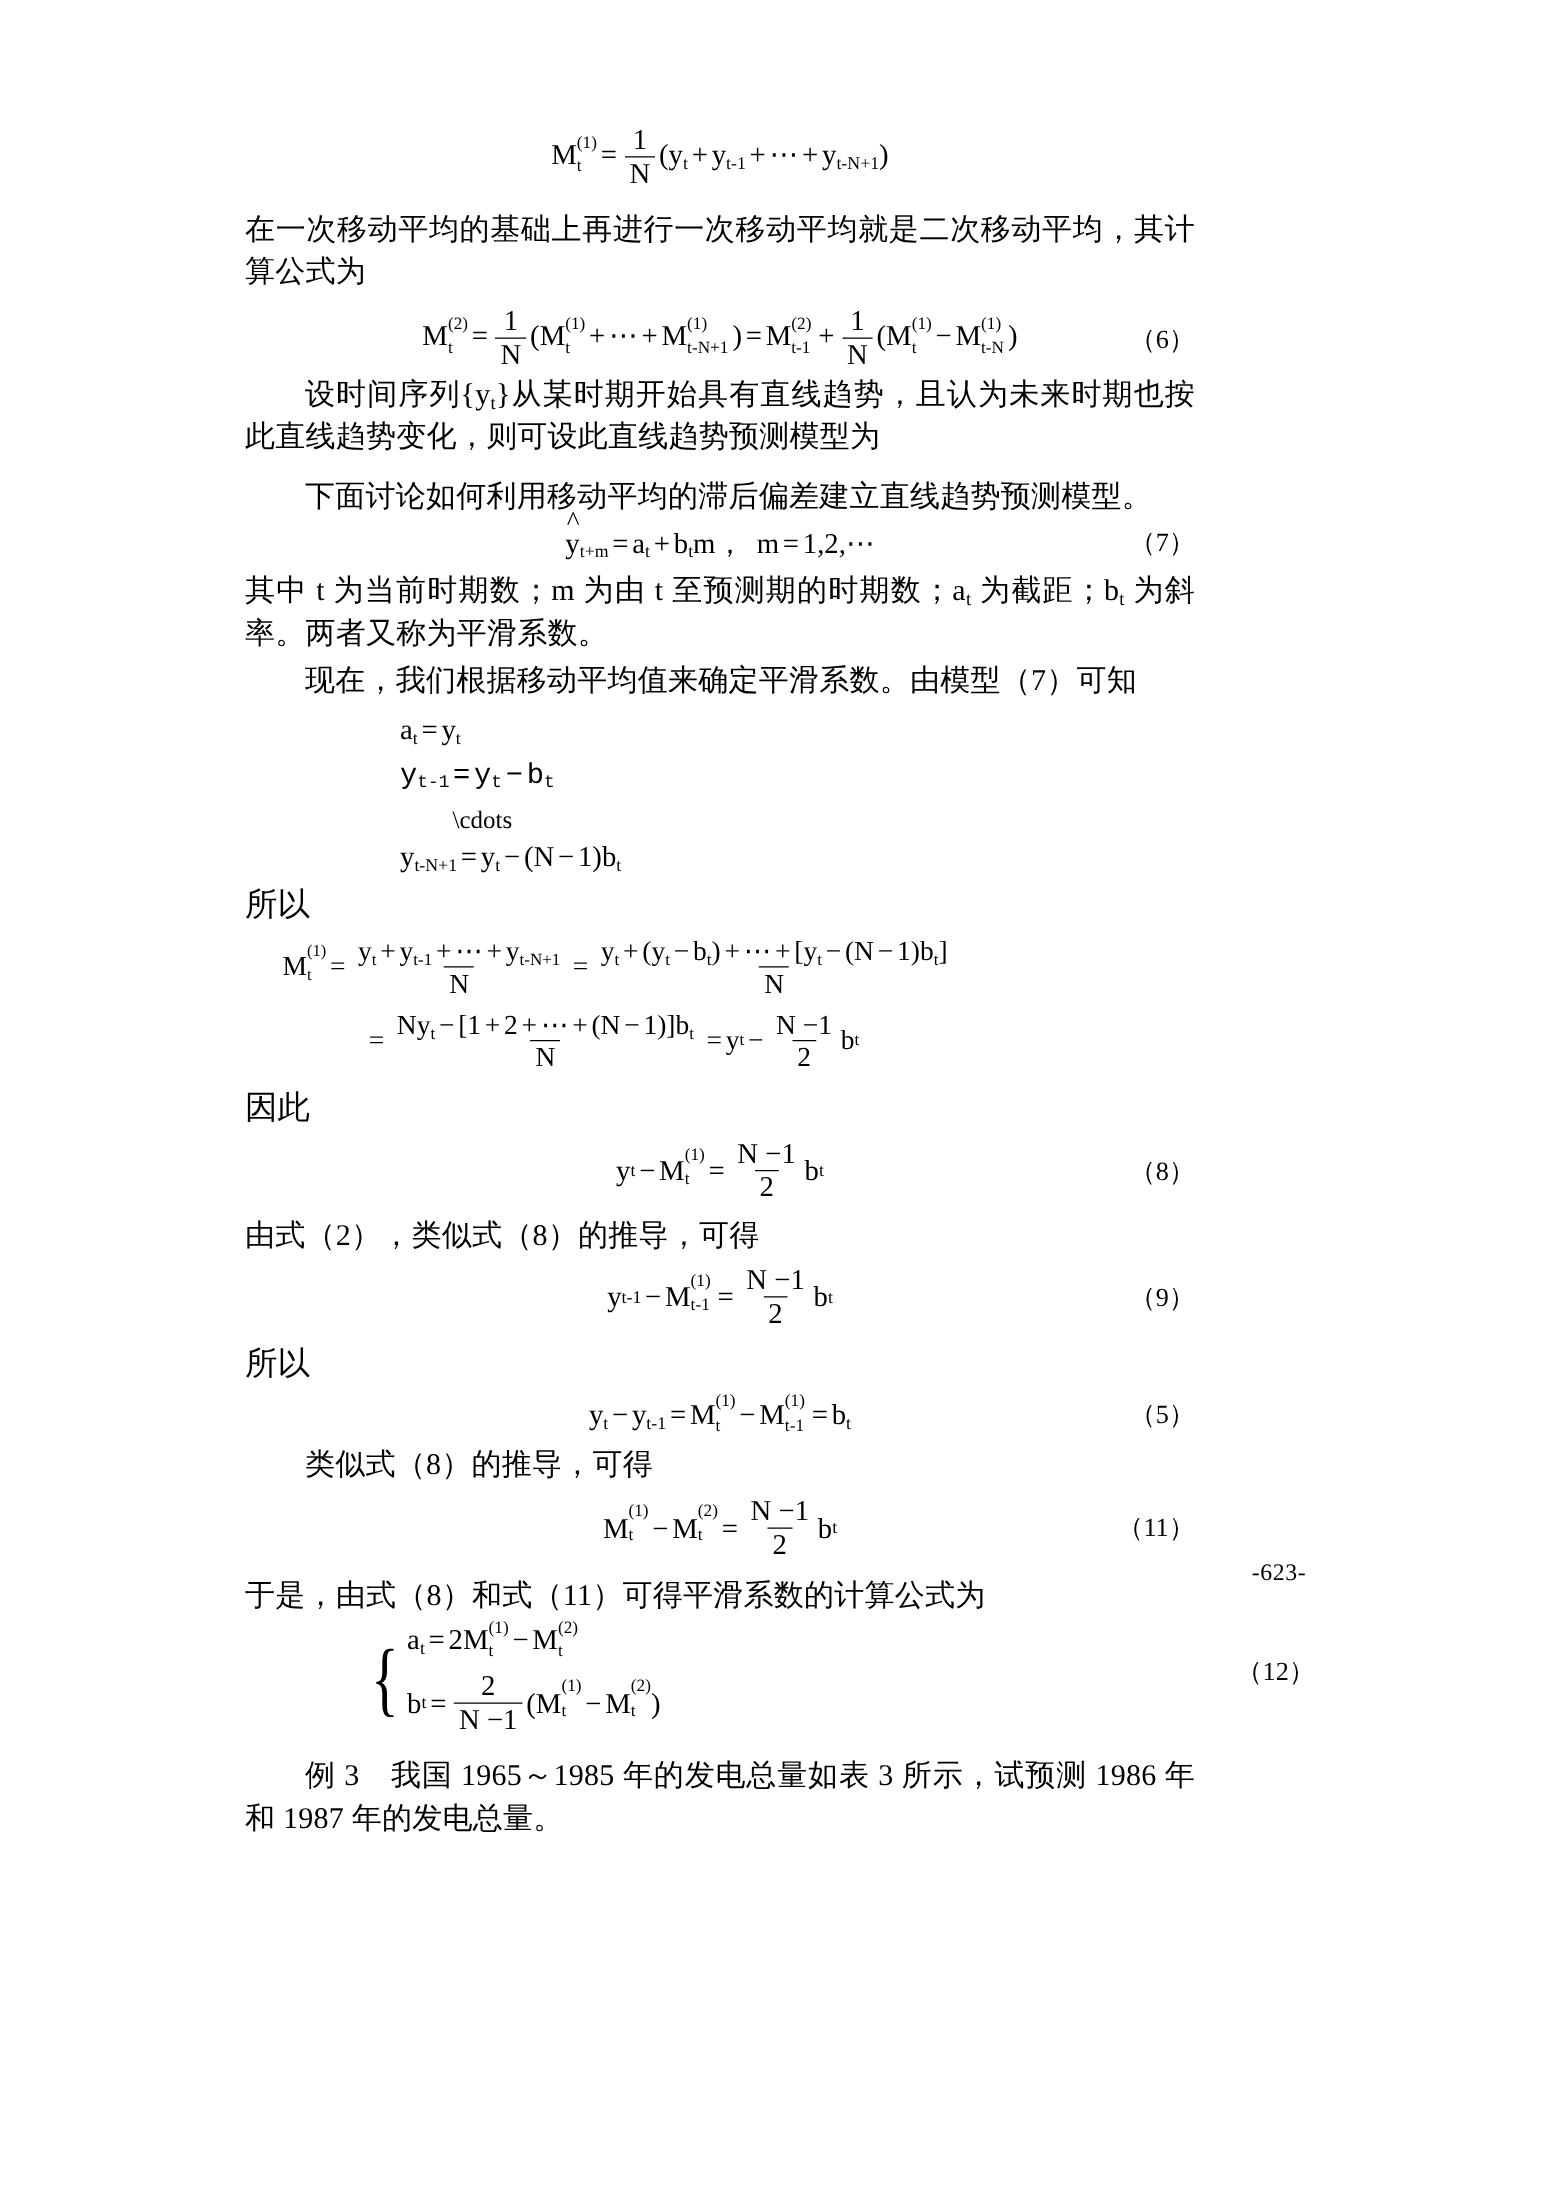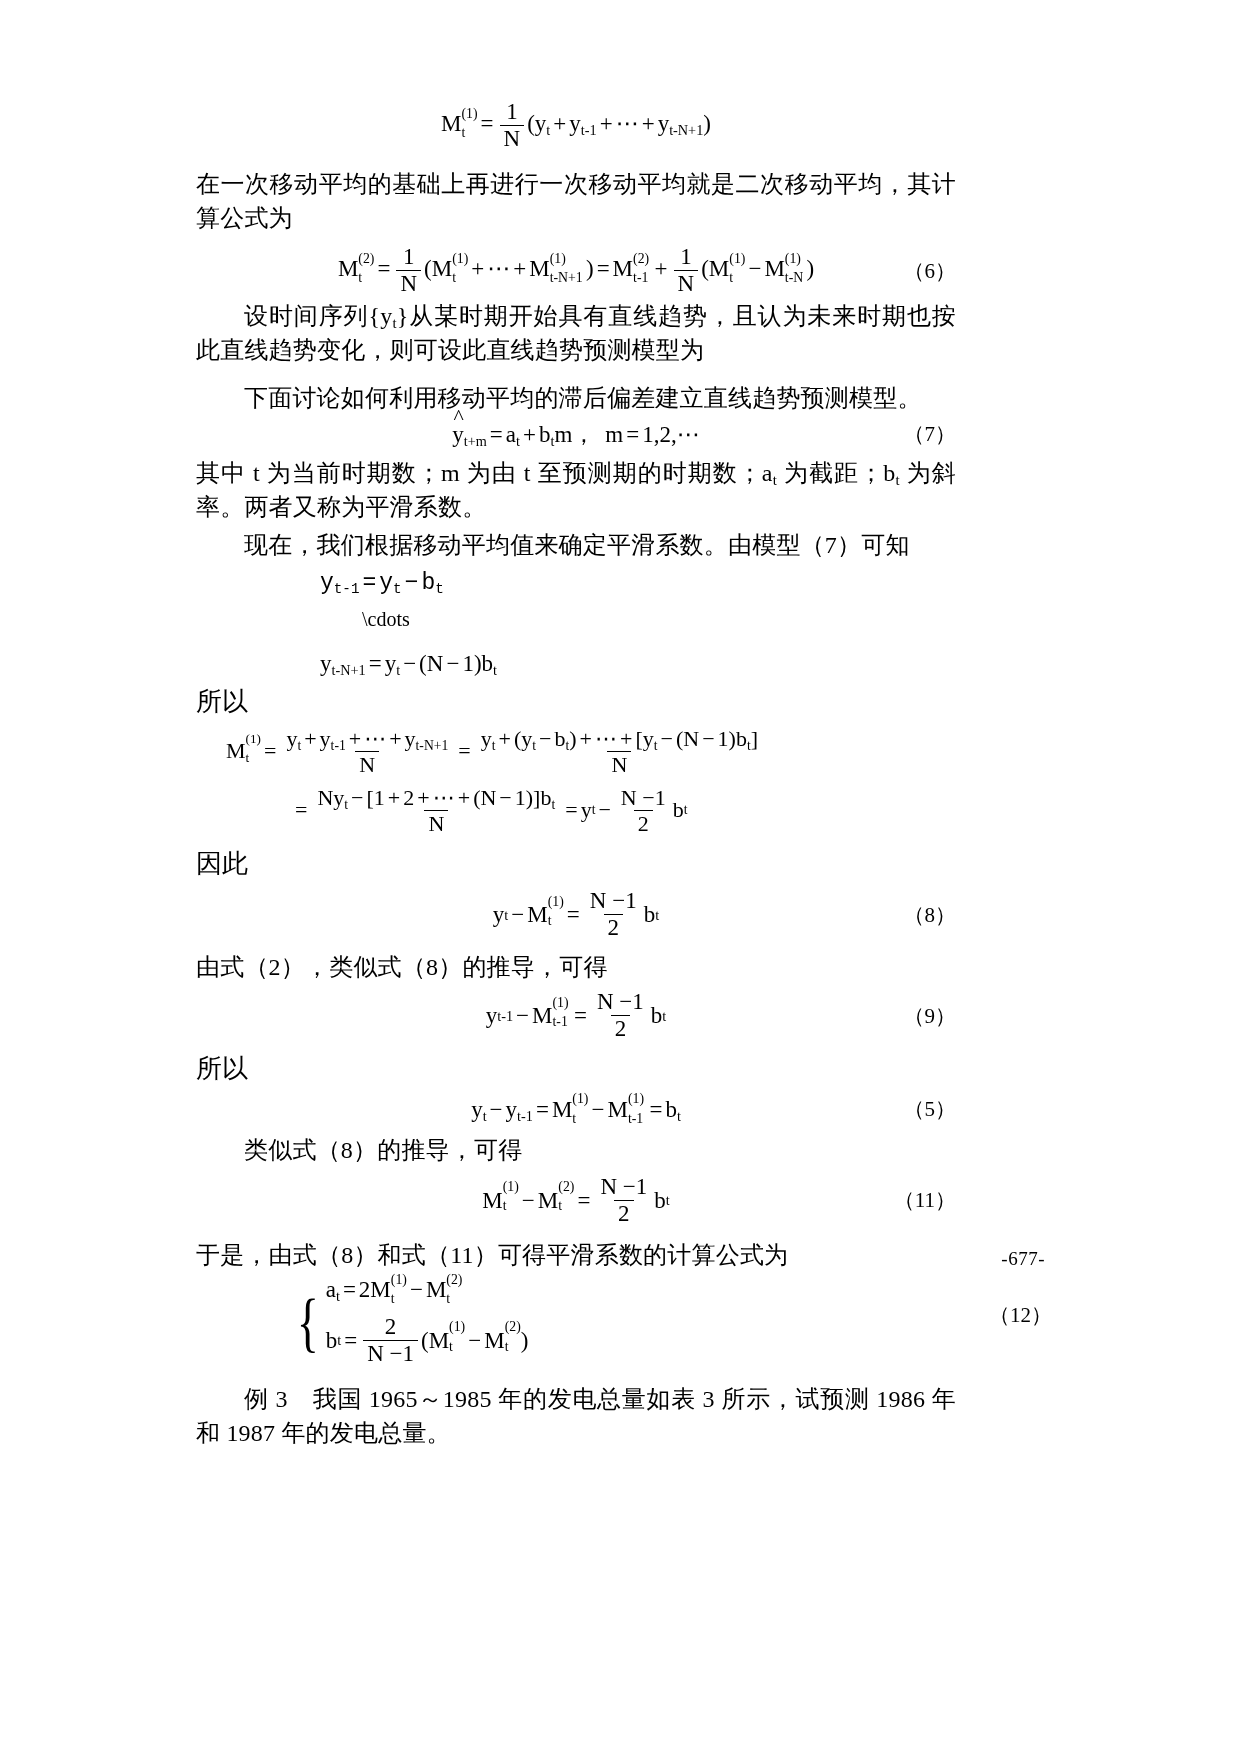--- a/index.html
+++ b/index.html
@@ -194,24 +194,27 @@
         </div>
       </div>
       <span class="eqnum">（7）</span>
     </div>
 
     <p class="para" style="margin-top:10px;"><span>其中 t 为当前时期数；m 为由 t 至预测期的时期数；a</span><sub>t</sub><span> 为截距；b</span><sub>t</sub><span> 为斜率。两者又称为平滑系数。</span></p>
 
     <p class="para indent" style="margin-top:4px;">现在，我们根据移动平均值来确定平滑系数。由模型（7）可知</p>
 
     <div style="margin-top:10px; padding-left:124px;">
+      <div class="math" style="margin-bottom:14px;">
+        <span>a</span><sub>t</sub><span class="op">=</span><span>y</span><sub>t</sub>
+      </div>
       <div class="math" style="margin-bottom:14px;font-family:Liberation Mono, monospace;">
         <span>y</span><sub>t-1</sub><span class="op">=</span><span>y</span><sub>t</sub><span class="op">−</span><span>b</span><sub>t</sub>
       </div>
-      <div class="math" style="margin-bottom:23px; padding-left:42px; font-size:20px;">\cdots</div>
+      <div class="math" style="margin-bottom:8px; padding-left:42px; font-size:20px;">\cdots</div>
       <div class="math">
         <span>y</span><sub>t-N+1</sub><span class="op">=</span><span>y</span><sub>t</sub><span class="op">−</span><span>(</span><span>N</span><span class="op">−</span><span>1)</span><span>b</span><sub>t</sub>
       </div>
     </div>
 
     <p class="lead" style="margin-top:10px;">所以</p>
 
     <div class="eqwrap" style="margin-top:8px; padding-left:30px;">
       <div class="math" style="display:flex; align-items:center; font-size:22px;">
         <span>M</span>
@@ -353,14 +356,14 @@
           </span>
         </span>
       </div>
       <span class="eqnum" style="top:42%;">（12）</span>
     </div>
 
     <p class="para" style="margin-top:16px; text-indent:2em;">例 3　我国 1965～1985 年的发电总量如表 3 所示，试预测 1986 年和 1987 年的发电总量。</p>
 
   </div>
 
-  <div class="pagenum">-677-</div>
+  <div class="pagenum">-623-</div>
 </div>
 
 </body></html>

